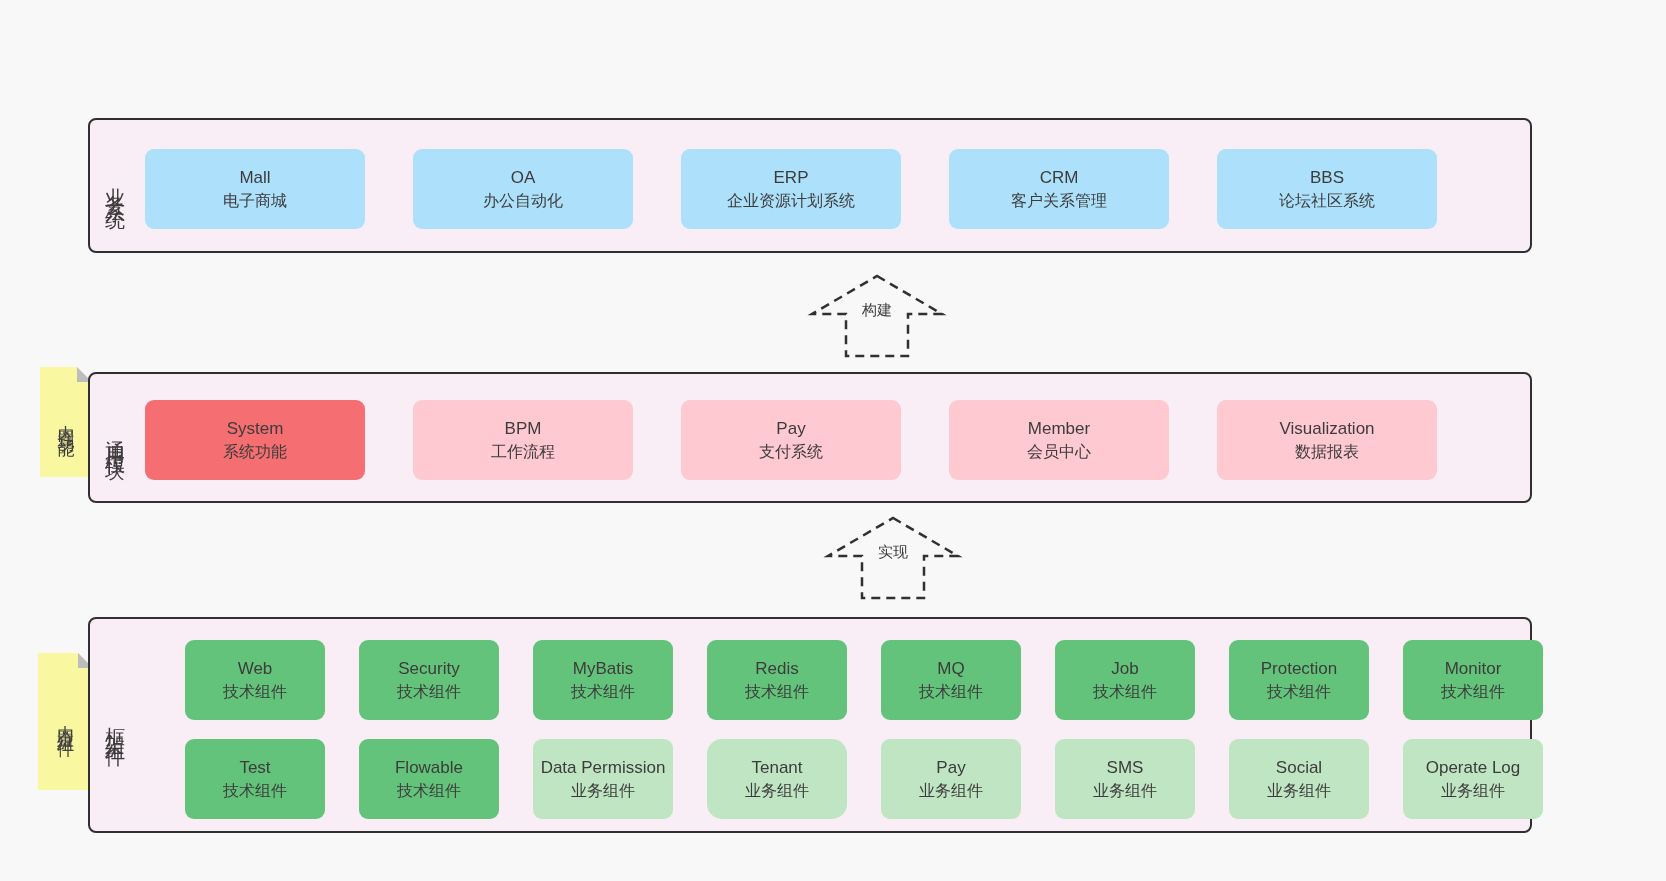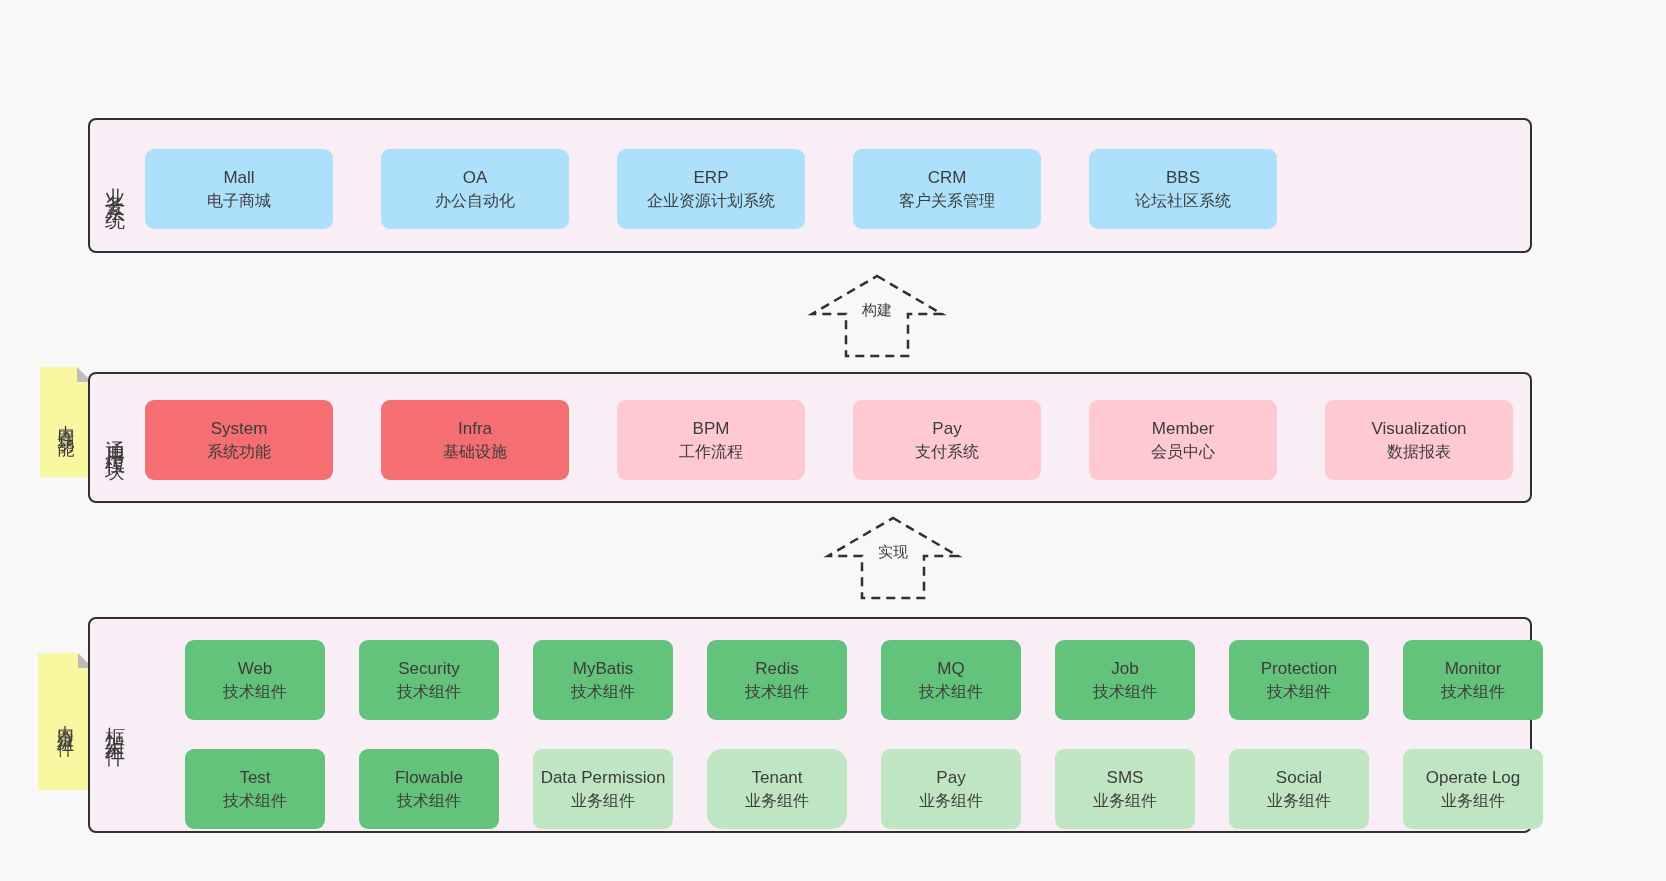--- a/index.html
+++ b/index.html
@@ -20,21 +20,21 @@
     font-size:20px;letter-spacing:7px;
   }
   .boxrow{position:absolute;left:55px;display:flex;}
   .gap48{gap:48px;}
   .gap34{gap:34px;padding-left:40px;}
   .box{
     height:80px;border-radius:9px;
     display:flex;flex-direction:column;align-items:center;justify-content:center;
     text-align:center;line-height:23px;box-sizing:border-box;padding:2px 4px;
   }
-  .w188{width:188px;}
+  .w188{width:220px;}
   .w140{width:140px;}
   .box .en{font-size:17px;}
   .box .cn{font-size:16px;}
   .tab{position:absolute;z-index:1;}
   .tab-paper{
     position:absolute;inset:0;
     clip-path:polygon(0 0,calc(100% - 15px) 0,100% 15px,100% 100%,0 100%);
   }
   .tab-fold{
     position:absolute;top:0;right:0;width:15px;height:15px;
@@ -96,24 +96,20 @@
     <span class="tab-text">内置功能</span>
   </div>
 
   <section class="container" style="top: 372px; height: 131px; background: rgb(249, 237, 246); border-color: rgb(48, 48, 48);">
     <div class="vlabel">通用模块</div>
     <div class="boxrow gap48" style="top:26px;">
       <div class="box w188" style="background: rgb(245, 110, 113);">
         <span class="en">System</span>
         <span class="cn">系统功能</span>
       </div>
-      <div class="box w188" style="background: rgb(245, 110, 113);">
-        <span class="en">Infra</span>
-        <span class="cn">基础设施</span>
-      </div>
       <div class="box w188" style="background: rgb(255, 201, 210);">
         <span class="en">BPM</span>
         <span class="cn">工作流程</span>
       </div>
       <div class="box w188" style="background: rgb(255, 201, 210);">
         <span class="en">Pay</span>
         <span class="cn">支付系统</span>
       </div>
       <div class="box w188" style="background: rgb(255, 201, 210);">
         <span class="en">Member</span>
@@ -168,21 +164,21 @@
       </div>
       <div class="box w140" style="background: rgb(100, 195, 122);">
         <span class="en">Protection</span>
         <span class="cn">技术组件</span>
       </div>
       <div class="box w140" style="background: rgb(100, 195, 122);">
         <span class="en">Monitor</span>
         <span class="cn">技术组件</span>
       </div>
     </div>
-    <div class="boxrow gap34" style="top:130px;">
+    <div class="boxrow gap34" style="top:120px;">
       <div class="box w140" style="background: rgb(100, 195, 122);">
         <span class="en">Test</span>
         <span class="cn">技术组件</span>
       </div>
       <div class="box w140" style="background: rgb(100, 195, 122);">
         <span class="en">Flowable</span>
         <span class="cn">技术组件</span>
       </div>
       <div class="box w140" style="background: rgb(192, 229, 195);">
         <span class="en">Data Permission</span>

